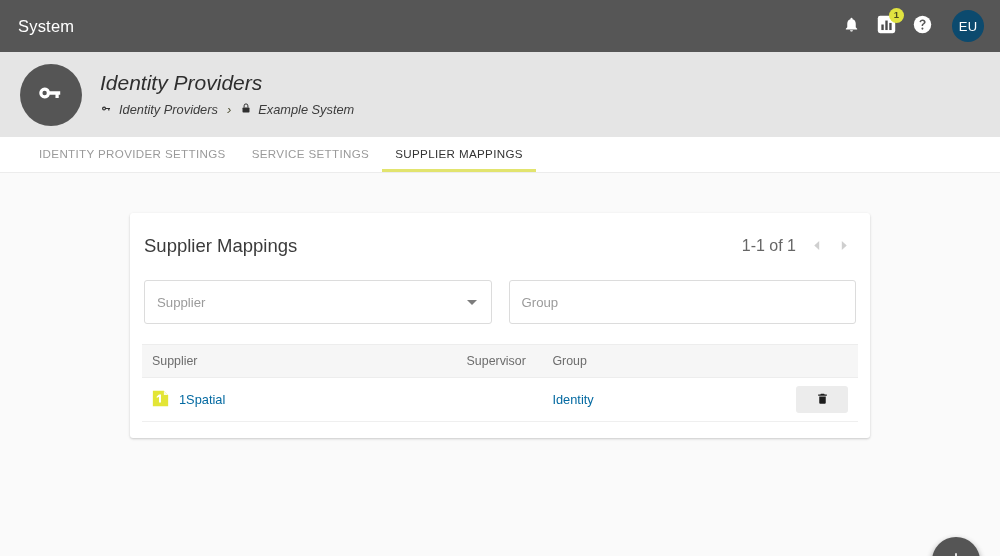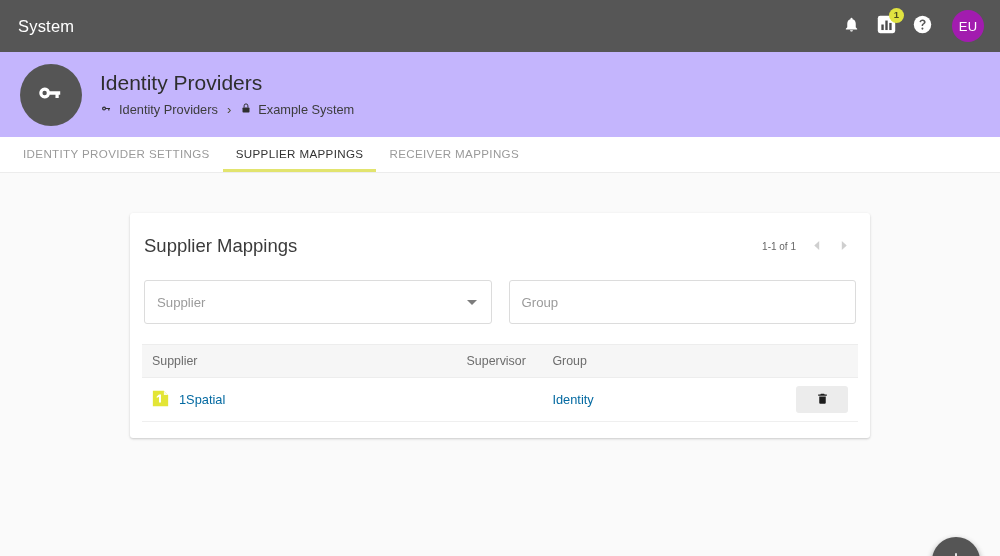--- a/index.html
+++ b/index.html
@@ -27,50 +27,51 @@
   .badge {
     position: absolute; top: -7px; right: -8px;
     min-width: 15px; height: 15px; border-radius: 50%;
     background: #e0e340; color: #4a4a20;
     font-size: 9.5px; font-weight: bold;
     display: flex; align-items: center; justify-content: center;
     padding: 0 3px; line-height: 1;
   }
   .avatar {
     width: 32px; height: 32px; border-radius: 50%;
-    background: #a21caf; color: #fff;
+    background: #0c4a6e; color: #fff;
     display: flex; align-items: center; justify-content: center;
     font-size: 13px; letter-spacing: .3px; cursor: pointer;
     margin-left: 3px;
   }
 
   
   .banner {
-    height: 85px; background: #c4b5fd;
+    height: 85px; background: #e5e5e5;
     display: flex; align-items: center;
     padding: 0 20px;
+    font-style: italic;
   }
   .banner-circle {
     width: 62px; height: 62px; border-radius: 50%;
     background: #555555;
     display: flex; align-items: center; justify-content: center;
     flex: 0 0 62px; margin-right: 18px;
   }
   .banner-text { display: flex; flex-direction: column; gap: 6px; }
   .banner-title { font-size: 21px; color: #2e2e2e; font-weight: 400; }
   .crumbs { display: flex; align-items: center; gap: 7px; font-size: 12.8px; color: #3c3c3c; }
   .crumb { display: flex; align-items: center; gap: 6px; cursor: pointer; }
   .crumb.static { cursor: default; }
   .crumb-sep { color: #4a4a2e; font-size: 13px; padding: 0 2px; }
 
   
   .tabs {
     height: 36px; background: #ffffff;
     display: flex; align-items: stretch;
-    padding-left: 10px;
+    padding-left: 26px;
     border-bottom: 1px solid #ececec;
   }
   .tab {
     display: flex; align-items: center;
     padding: 0 13px;
     font-size: 11.6px; letter-spacing: .35px;
     color: #9a9a9a; cursor: pointer;
     border-bottom: 3px solid transparent;
     text-transform: uppercase; white-space: nowrap;
   }
@@ -86,21 +87,21 @@
   }
   .card-head {
     display: flex; align-items: center;
     padding: 8px 2px 4px 2px;
   }
   .card-title { font-size: 18.5px; color: #3b3b3b; font-weight: 400; }
   .card-head-right {
     margin-left: auto; display: flex; align-items: center; gap: 12px;
     padding-right: 4px;
   }
-  .pag-label { font-size: 10px; color: #666; }
+  .pag-label { font-size: 16px; color: #666; }
   .pag-btn {
     width: 16px; height: 16px; display: flex; align-items: center;
     justify-content: center; cursor: pointer;
   }
 
   
   .filters { display: flex; gap: 17px; margin: 19px 0 0 0; padding: 0 2px; }
   .field {
     height: 44px; border: 1px solid #dcdcdc; border-radius: 3px;
     display: flex; align-items: center; padding: 0 12px;
@@ -221,22 +222,22 @@
             </svg>
           </span>
           <span>Example System</span>
         </span>
       </div>
     </div>
   </div>
 
   <div class="tabs">
     <div class="tab">IDENTITY PROVIDER SETTINGS</div>
+    <div class="tab">SERVICE SETTINGS</div>
     <div class="tab active">SUPPLIER MAPPINGS</div>
-    <div class="tab">RECEIVER MAPPINGS</div>
   </div>
 
   <div class="content">
 
     <div class="card">
 
       <div class="card-head">
         <div class="card-title">Supplier Mappings</div>
         <div class="card-head-right">
           <span class="pag-label">1-1 of 1</span>

